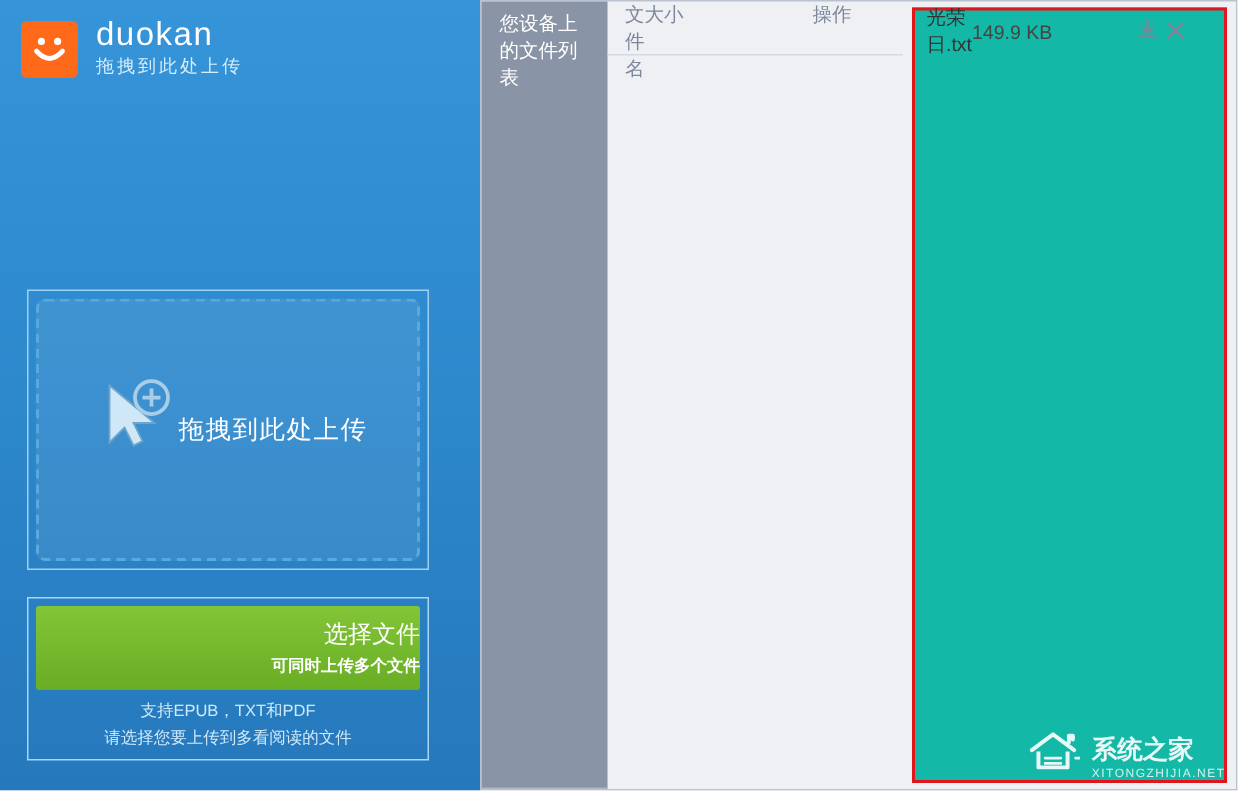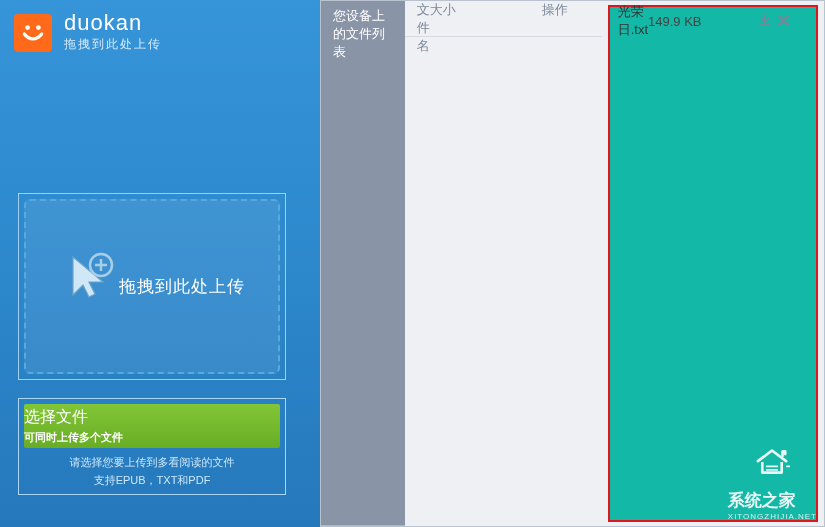--- a/index.html
+++ b/index.html
@@ -73,28 +73,28 @@
       font-size: 17px;
       letter-spacing: 1px;
     }
     .select-wrap {
       margin: 18px 18px 0 18px;
       border: 1px solid #a8d6f3;
       padding: 5px;
     }
     .select-btn {
       width: 100%;
-      height: 44px;
+      height: 56px;
       background: linear-gradient(180deg, #82c537 0%, #68ad24 100%);
       border: none;
       border-radius: 2px;
       cursor: pointer;
       display: flex;
       flex-direction: column;
-      align-items: flex-start;
+      align-items: flex-end;
       justify-content: center;
       color: #fff;
     }
     .select-btn .primary-text { font-size: 16px; }
     .select-btn .secondary-text { font-size: 11px; margin-top: 2px; font-weight: bold; }
     .hint {
       color: #cde8fb;
       font-size: 11px;
       text-align: center;
       line-height: 1.6;
@@ -160,21 +160,20 @@
     .stripe:nth-child(even) { background: #f3f5f8; }
     .watermark {
       position: absolute;
       right: 8px;
       bottom: 6px;
       display: flex;
       align-items: center;
       gap: 8px;
       color: #fff;
       opacity: 0.9;
-      flex-direction: column;
     }
     .watermark .wm-text { font-size: 17px; font-weight: bold; }
     .watermark .wm-sub { font-size: 8px; letter-spacing: 1px; opacity: 0.9; }
     .wm-icon svg { width: 36px; height: 30px; }
   </style>
 </head>
 <body>
 
 <div class="sidebar">
   <div class="brand-row">
@@ -204,22 +203,22 @@
       <div class="dropzone-text">拖拽到此处上传</div>
     </div>
   </div>
 
   <div class="select-wrap">
     <button class="select-btn">
       <span class="primary-text">选择文件</span>
       <span class="secondary-text">可同时上传多个文件</span>
     </button>
     <div class="hint">
+      <div>支持EPUB，TXT和PDF</div>
       <div>请选择您要上传到多看阅读的文件</div>
-      <div>支持EPUB，TXT和PDF</div>
     </div>
   </div>
 </div>
 
 <div class="main">
   <div class="main-header">您设备上的文件列表</div>
   <div class="col-row">
     <div class="col-name">文件名</div>
     <div class="col-size">大小</div>
     <div class="col-ops">操作</div>

